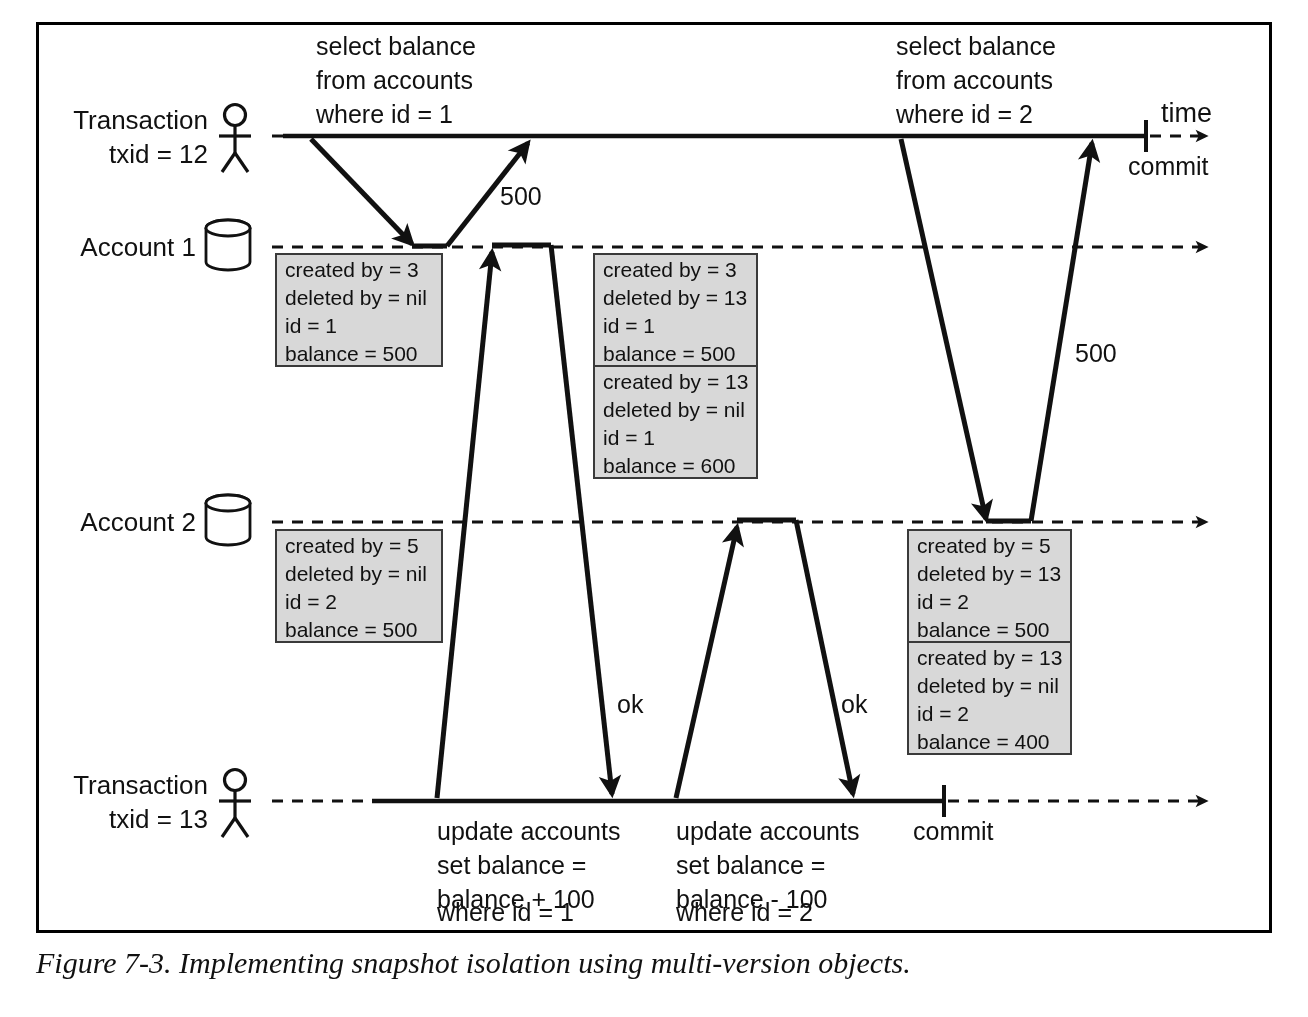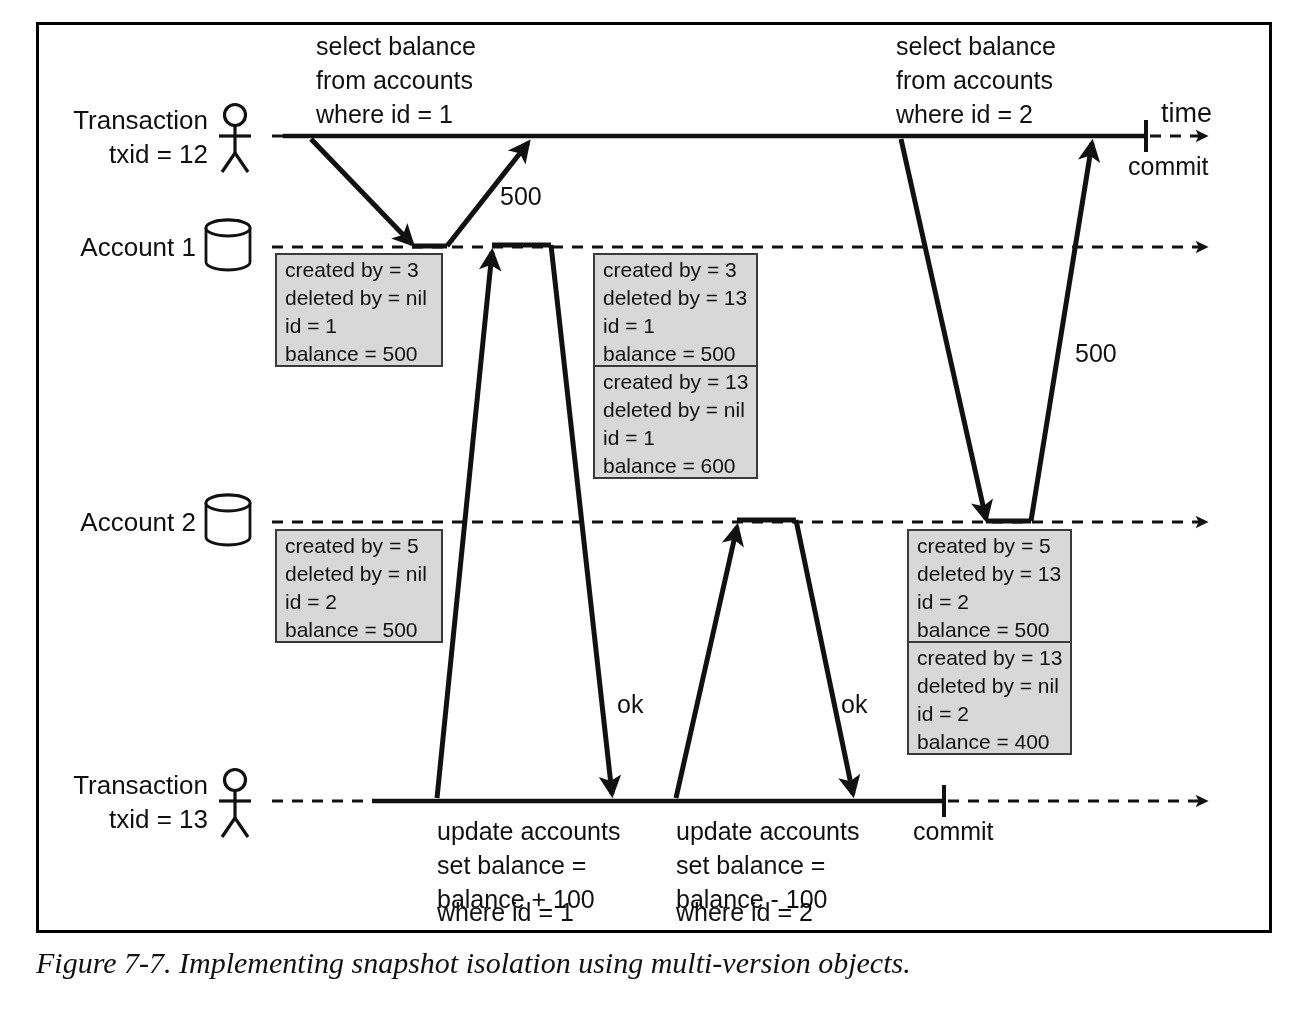--- a/index.html
+++ b/index.html
@@ -254,15 +254,15 @@
       <text class="boxtext" x="917" y="609">id = 2</text>
       <text class="boxtext" x="917" y="637">balance = 500</text>
       <text class="boxtext" x="917" y="665">created by = 13</text>
       <text class="boxtext" x="917" y="693">deleted by = nil</text>
       <text class="boxtext" x="917" y="721">id = 2</text>
       <text class="boxtext" x="917" y="749">balance = 400</text>
     </g>
 
   </svg>
 
-  <div class="caption">Figure 7-7. Implementing snapshot isolation using multi-version objects.</div>
+  <div class="caption">Figure 7-3. Implementing snapshot isolation using multi-version objects.</div>
 
 </div>
 
 </body></html>

